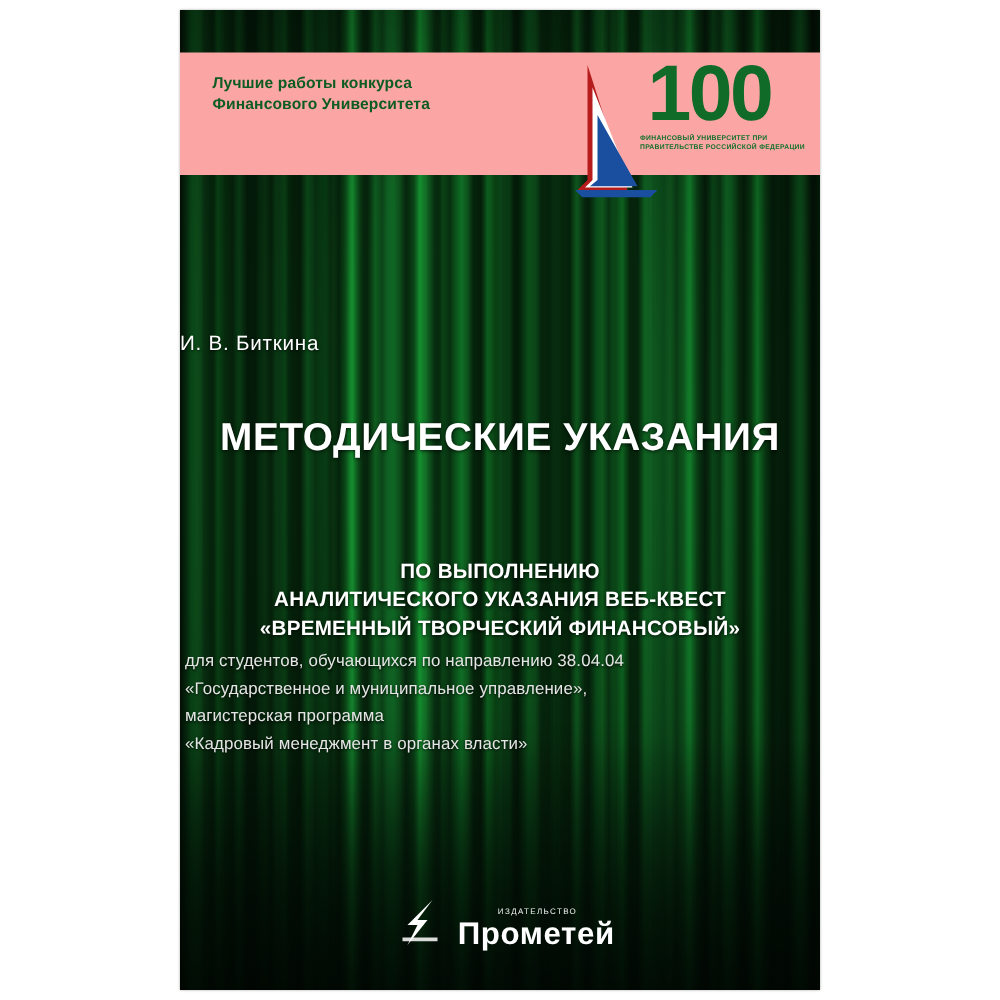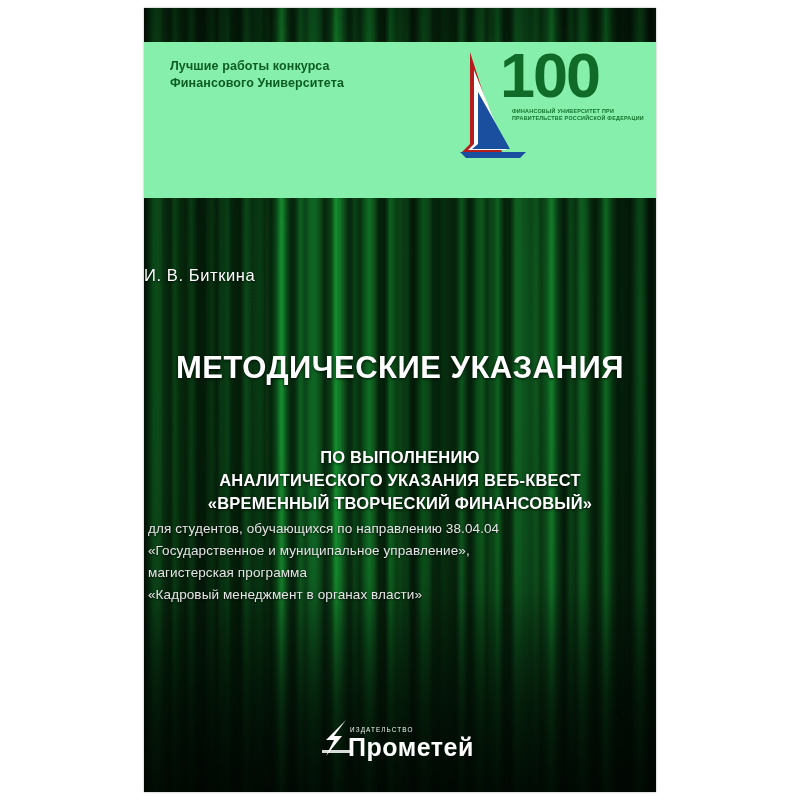--- a/index.html
+++ b/index.html
@@ -80,22 +80,22 @@
     height: 200px;
     background: linear-gradient(180deg, rgba(1,18,6,0.0) 0%, rgba(1,20,7,0.55) 55%, rgba(0,12,4,0.75) 100%);
   }
 
   
   .top-banner {
     position: absolute;
     left: 0;
     top: 34px;
     width: 512px;
-    height: 156px;
-    background: #86efac;
+    height: 98px;
+    background: #fca5a5;
     display: flex;
     align-items: stretch;
   }
   .banner-left {
     flex: 1 1 auto;
     padding: 16px 0 0 26px;
     color: #0d5c22;
   }
   .banner-left .ln {
     font-size: 12.5px;
@@ -111,21 +111,21 @@
   }
   .sail {
     position: absolute;
     left: 6px;
     top: 6px;
     width: 70px;
     height: 110px;
   }
   .logo100 {
     position: absolute;
-    left: 48px;
+    left: 66px;
     top: 2px;
     font-size: 63px;
     line-height: 62px;
     font-weight: bold;
     color: #0f6b27;
     letter-spacing: -2px;
     font-family: "Liberation Sans", sans-serif;
   }
   .logo-sub {
     position: absolute;
@@ -149,21 +149,21 @@
     text-align: left;
     color: #ffffff;
     font-size: 16.5px;
     letter-spacing: 0.6px;
     text-shadow: 0 1px 2px rgba(0,0,0,0.7);
   }
   .title {
     position: absolute;
     left: 0;
     right: 0;
-    top: 342px;
+    top: 324px;
     text-align: center;
     color: #ffffff;
     font-size: 31px;
     font-weight: bold;
     letter-spacing: 0.5px;
     text-shadow: 0 1px 3px rgba(0,0,0,0.75);
   }
   .subtitle {
     position: absolute;
     left: 0;
@@ -190,21 +190,21 @@
     text-shadow: 0 1px 2px rgba(0,0,0,0.7);
   }
 
   
   .publisher {
     position: absolute;
     left: 176px;
     bottom: 32px;
     width: 190px;
     color: #ffffff;
-    text-align: left;
+    text-align: center;
   }
   .pub-top {
     font-size: 6.4px;
     letter-spacing: 1.1px;
     margin-left: 30px;
     margin-bottom: 1px;
     white-space: nowrap;
     opacity: 0.95;
   }
   .pub-name {

